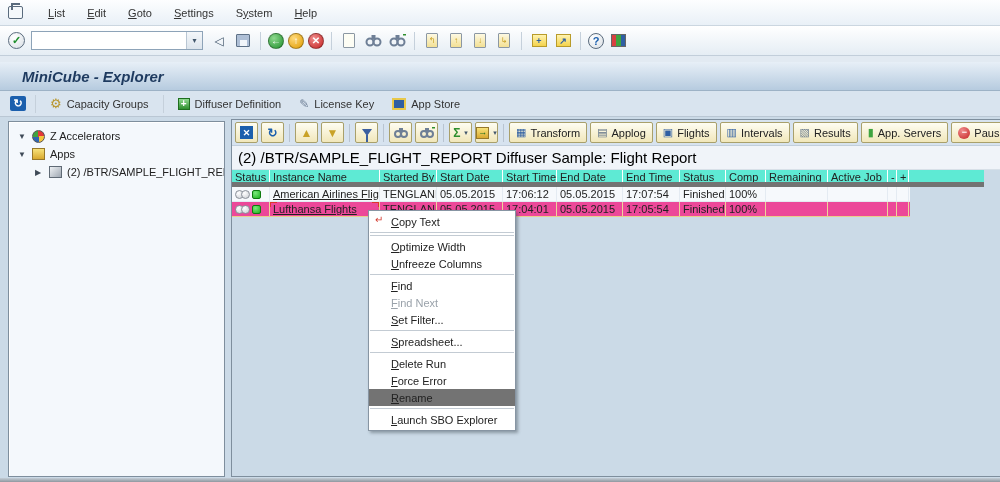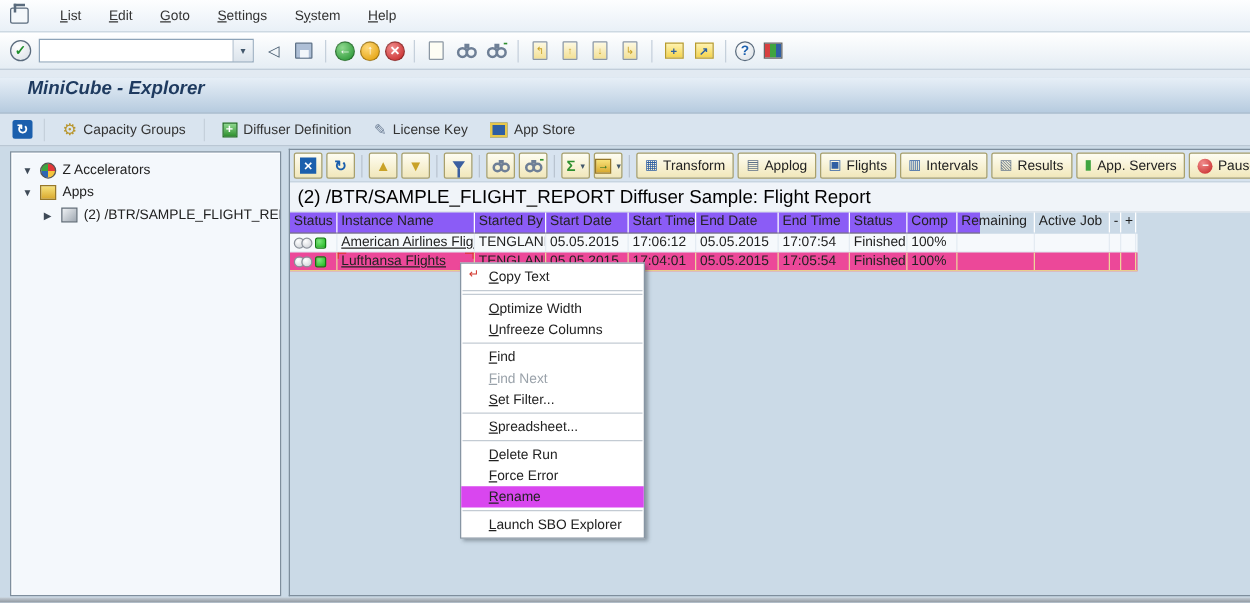--- a/index.html
+++ b/index.html
@@ -28,21 +28,21 @@
   .disk::after{content:"";position:absolute;left:3px;bottom:0;width:7px;height:6px;background:#F2F6FA}
   .pageicon{width:12px;height:15px;background:#FDFDF4;border:1px solid #8B97A3;border-radius:1px;font-size:8px;color:#2D5FA0;display:flex;align-items:center;justify-content:center}
   .pageicon.gold{background:linear-gradient(#FDF9E2,#F3E094)}
   .winicon{width:15px;height:13px;background:linear-gradient(#FFF3B0,#F4D34C);border:1px solid #B89B2A;font-size:9px;color:#2D5FA0;display:flex;align-items:center;justify-content:center;font-weight:bold}
   .helpcirc{width:16px;height:16px;border-radius:50%;background:radial-gradient(circle at 35% 30%,#FFFFFF,#D8DEE4);border:1px solid #5A6B7D;color:#1B5FAD;font-weight:bold;font-size:11px;display:flex;align-items:center;justify-content:center}
   .gridicon{width:15px;height:13px;border:1px solid #666;background:linear-gradient(90deg,#D84040 0 33%,#3FA43F 33% 66%,#2F5FA3 66%)}
 
   .gapstrip{position:absolute;left:0;top:56px;width:100%;height:6px;background:#E2EAF2}
 
   
-  .titlebar{position:absolute;left:0;top:62px;width:100%;height:29px;background:linear-gradient(#E7EFF7,#B6CBDF);border-bottom:1px solid #9DB2C6;display:flex;padding-left:22px;font-size:15px;font-weight:bold;font-style:italic;color:#1E3A5F}
+  .titlebar{position:absolute;left:0;top:62px;width:100%;height:29px;background:linear-gradient(#E7EFF7,#B6CBDF);border-bottom:1px solid #9DB2C6;display:flex;align-items:center;padding-left:22px;font-size:15px;font-weight:bold;font-style:italic;color:#1E3A5F}
 
   
   .apptoolbar{position:absolute;left:0;top:91px;width:100%;height:26px;background:#D9E4EF;border-bottom:1px solid #BAC7D4;display:flex;align-items:center;gap:4px;padding-left:8px}
   .appbtn{display:flex;align-items:center;gap:5px;padding:3px 7px;color:#333;white-space:nowrap}
   .syncicon{width:16px;height:15px;background:#1B5FAD;color:#fff;border-radius:2px;display:flex;align-items:center;justify-content:center;font-size:11px;font-weight:bold}
   .gearglyph{color:#B8962E;font-size:13px}
   .defsq{width:12px;height:12px;background:linear-gradient(#8FD98F,#2E8F2E);border:1px solid #1E6E1E;color:#fff;font-size:10px;font-weight:bold;display:flex;align-items:center;justify-content:center;line-height:1}
   .penglyph{color:#6E7F96;font-size:12px}
   .monicon{width:14px;height:12px;background:#2F5FA3;border:2px solid #E8C84A}
 
@@ -70,40 +70,40 @@
   .expicon{width:13px;height:12px;background:linear-gradient(#F7E27A,#D9A92F);border:1px solid #97782A;color:#1E6E1E;font-size:9px;font-weight:bold;display:flex;align-items:center;justify-content:center;line-height:1}
   .funnel{width:0;height:0;border-left:5px solid transparent;border-right:5px solid transparent;border-top:7px solid #3B5FA0;position:relative}
   .funnel::after{content:"";position:absolute;left:-1px;top:-1px;width:2px;height:7px;background:#3B5FA0}
   .bi{font-size:11px;line-height:1}
   .ic-transform{color:#2F5FA3}.ic-applog{color:#5E7187}.ic-results{color:#2F5FA3}.ic-intervals{color:#2F5FA3}.ic-variants{color:#6B7C8E}.ic-servers{color:#3FA43F}
   .pcirc{width:12px;height:12px;border-radius:50%;background:radial-gradient(circle at 35% 30%,#F08C8C,#C42222);color:#fff;font-size:9px;font-weight:bold;display:flex;align-items:center;justify-content:center;line-height:1}
 
   .heading{height:24px;background:#F0F4F9;display:flex;align-items:center;padding-left:6px;font-size:15px;color:#000;border-bottom:1px solid #D8E0E8;white-space:nowrap;overflow:hidden}
 
   
-  .hrow{display:flex;height:17px;background:#8b5cf6;border-bottom:1px solid #737373;width:552px}
+  .hrow{display:flex;height:17px;background:#5eead4;border-bottom:5px solid #737373;width:752px}
   .hcell{border-right:1px solid #FFF;padding:1px 3px;font-size:11px;color:#222;overflow:hidden;white-space:nowrap;flex:none}
   .brow{display:flex;height:15px;background:#F6F9FC;border-bottom:1px solid #E4EBF2;width:678px}
   .brow.sel{background:#ec4899;border-bottom:1px solid #EACD8C}
   .bcell{border-right:1px solid #E4EBF2;padding:0 3px;display:flex;align-items:center;overflow:hidden;white-space:nowrap;flex:none;font-size:11px}
   .brow.sel .bcell{border-right-color:#EDD49A}
   .c0{width:38px}.c1{width:110px}.c2{width:57px}.c3{width:66px}.c4{width:54px}.c5{width:66px}.c6{width:57px}.c7{width:46px}.c8{width:40px}.c9{width:62px}.c10{width:60px}.c11{width:9px}.c12{width:12px}
   .statusicon{display:flex;align-items:center}
   .sc{width:9px;height:9px;border-radius:50%;background:radial-gradient(circle at 35% 30%,#FFF,#C9CDD2);border:1px solid #8A9099;margin-right:-3px;flex:none}
   .sqled{width:9px;height:9px;background:radial-gradient(circle at 35% 30%,#7CE87C,#1DB31D);border:1px solid #0E7A0E;border-radius:2px;margin-left:5px;flex:none}
   .link{text-decoration:underline;color:#222}
   .bcell.marked{position:relative}
   .bcell.marked::before{content:"";position:absolute;left:0;top:0;width:6px;height:4px;border-left:1px solid #E0352C;border-top:1px solid #E0352C}
   .bcell.marked::after{content:"";position:absolute;right:0;top:0;width:6px;height:4px;border-right:1px solid #E0352C;border-top:1px solid #E0352C}
 
   
   .cmenu{position:absolute;left:368px;top:210px;width:148px;background:#FFF;border:1px solid #8795A3;box-shadow:2px 2px 3px rgba(60,70,80,.45);padding:2px 0;z-index:10}
   .mi{height:17px;display:flex;align-items:center;padding-left:22px;position:relative;color:#222;white-space:nowrap}
   .mi.dis{color:#9AA2AA}
-  .mi.hl{background:#d946ef}
+  .mi.hl{background:#737373}
   .msep{height:1px;background:#C3CBD3;margin:2px 1px}
   .mmark{position:absolute;left:6px;top:2px;color:#D33A2F;font-size:10px;line-height:1}
 
   .bottomedge{position:absolute;left:0;bottom:0;width:100%;height:4px;background:linear-gradient(#C4CDD6,#8F979F)}
 </style>
 </head>
 <body>
 
 <div class="window">
 

